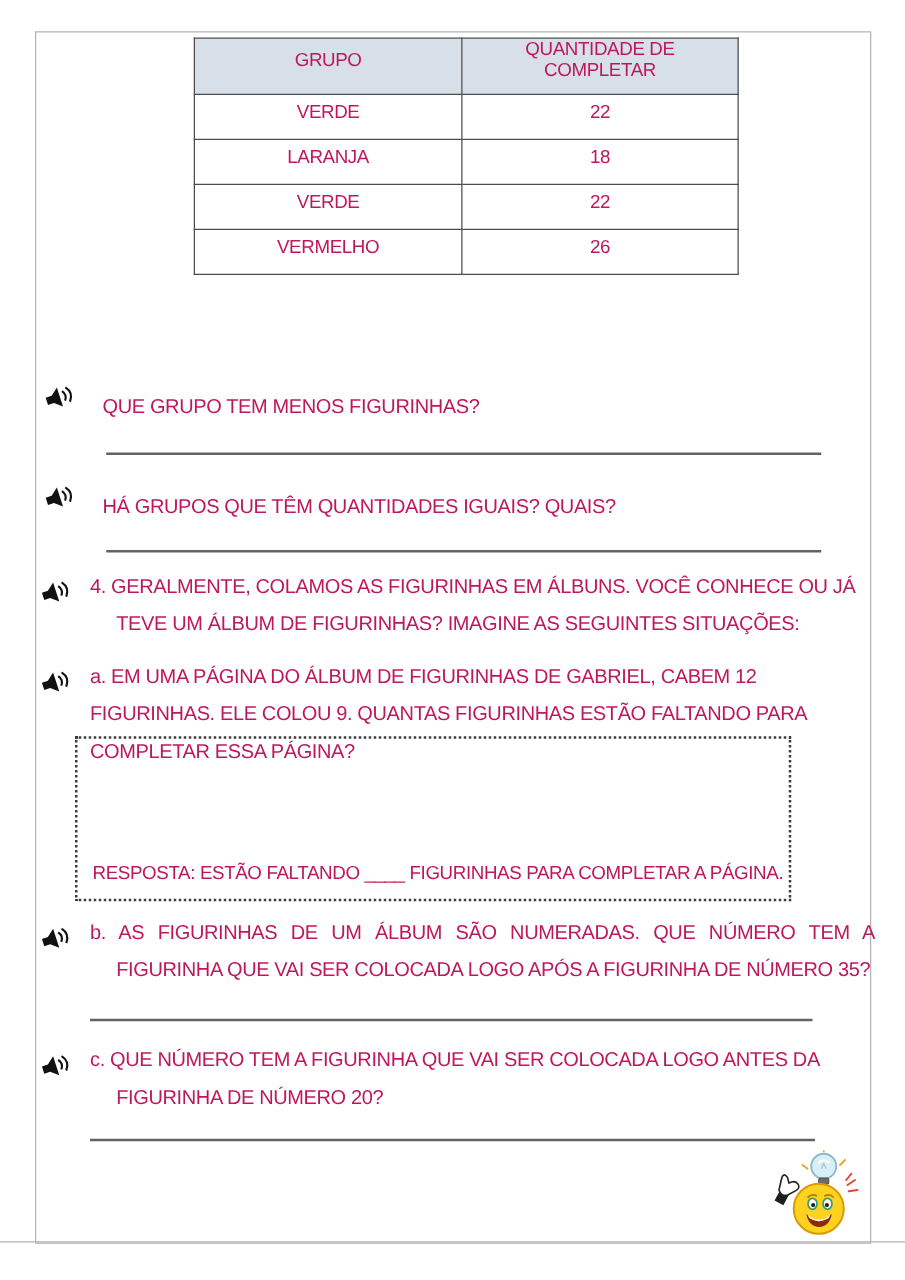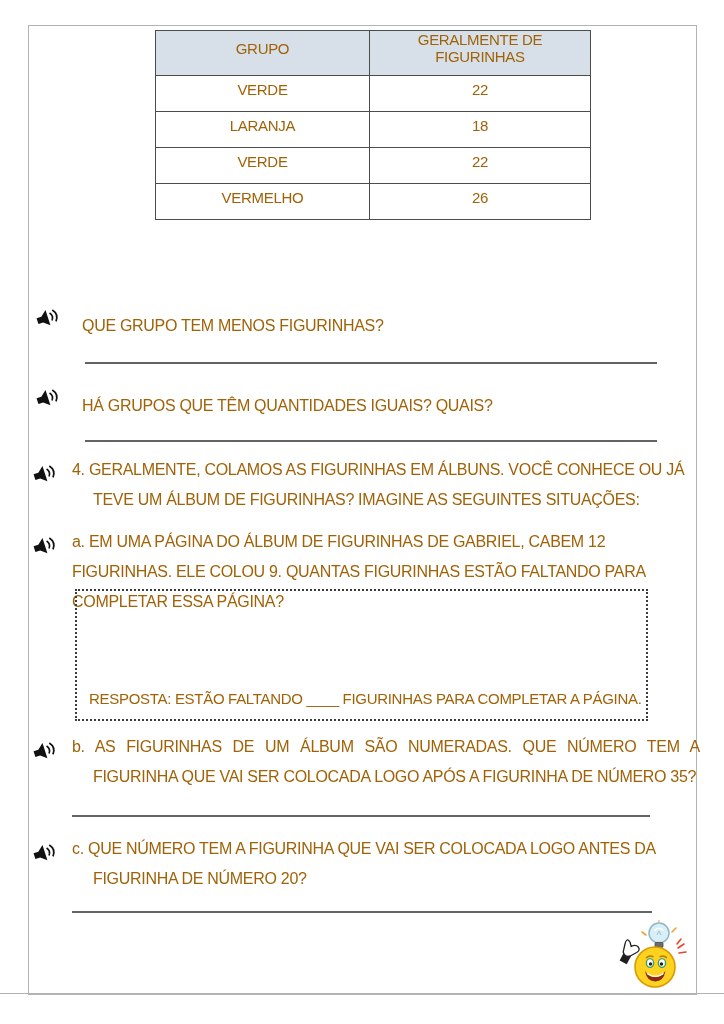--- a/index.html
+++ b/index.html
@@ -1,18 +1,18 @@
 <!DOCTYPE html>
 <html><head>
 <meta charset="utf-8">
 <style>
   html,body{margin:0;padding:0;background:#fff;}
   .canvas{
     position:relative;width:724px;height:1024px;background:#ffffff;
-    font-family:"Liberation Sans", sans-serif;color:#a16207;overflow:hidden;
+    font-family:"Liberation Sans", sans-serif;color:#be185d;overflow:hidden;
     letter-spacing:-0.3px;
   }
   .frame{position:absolute;left:28px;top:25px;width:667px;height:968px;border:1px solid #b3b3b3;}
   .frame-bottom-ext{position:absolute;left:0;top:993px;width:724px;height:1px;background:#b3b3b3;}
 
   
   table.sticker{position:absolute;left:155px;top:30px;border-collapse:collapse;font-size:15px;}
   table.sticker th, table.sticker td{
     border:1px solid #4c4c4c;text-align:center;vertical-align:middle;
     font-weight:normal;padding:0 4px 8px 4px;
@@ -42,42 +42,42 @@
   .hang p{padding-left:21px;text-indent:-21px;}
   .justify p{text-align:justify;}
 
   .ans-line{position:absolute;height:0;border-top:2px solid #636363;}
   #line1{left:85px;top:362px;width:572px;}
   #line2{left:85px;top:440px;width:572px;}
   #line3{left:72px;top:815px;width:578px;}
   #line4{left:72px;top:911px;width:580px;}
 
   .answer-box{
-    position:absolute;left:75px;top:589px;width:569px;height:128px;
+    position:absolute;left:60px;top:589px;width:569px;height:128px;
     border:2px dotted #3c3c3c;
   }
   .answer-box p{
     position:absolute;left:12px;bottom:10px;margin:0;font-size:15px;line-height:20px;
     white-space:nowrap;
   }
 
   .mascot{position:absolute;left:612px;top:920px;width:82px;height:70px;}
 </style>
 </head>
 <body>
 
 <div class="canvas">
   <div class="frame"></div>
   <div class="frame-bottom-ext"></div>
 
   <table class="sticker">
     <thead>
       <tr>
         <th class="col-group" style="background:#d7e0e8">GRUPO</th>
-        <th class="col-qty" style="background:#d7e0e8">GERALMENTE DE FIGURINHAS</th>
+        <th class="col-qty" style="background:#d7e0e8">QUANTIDADE DE COMPLETAR</th>
       </tr>
     </thead>
     <tbody>
       <tr>
         <td>VERDE</td>
         <td>22</td>
       </tr>
       <tr>
         <td>LARANJA</td>
         <td>18</td>

